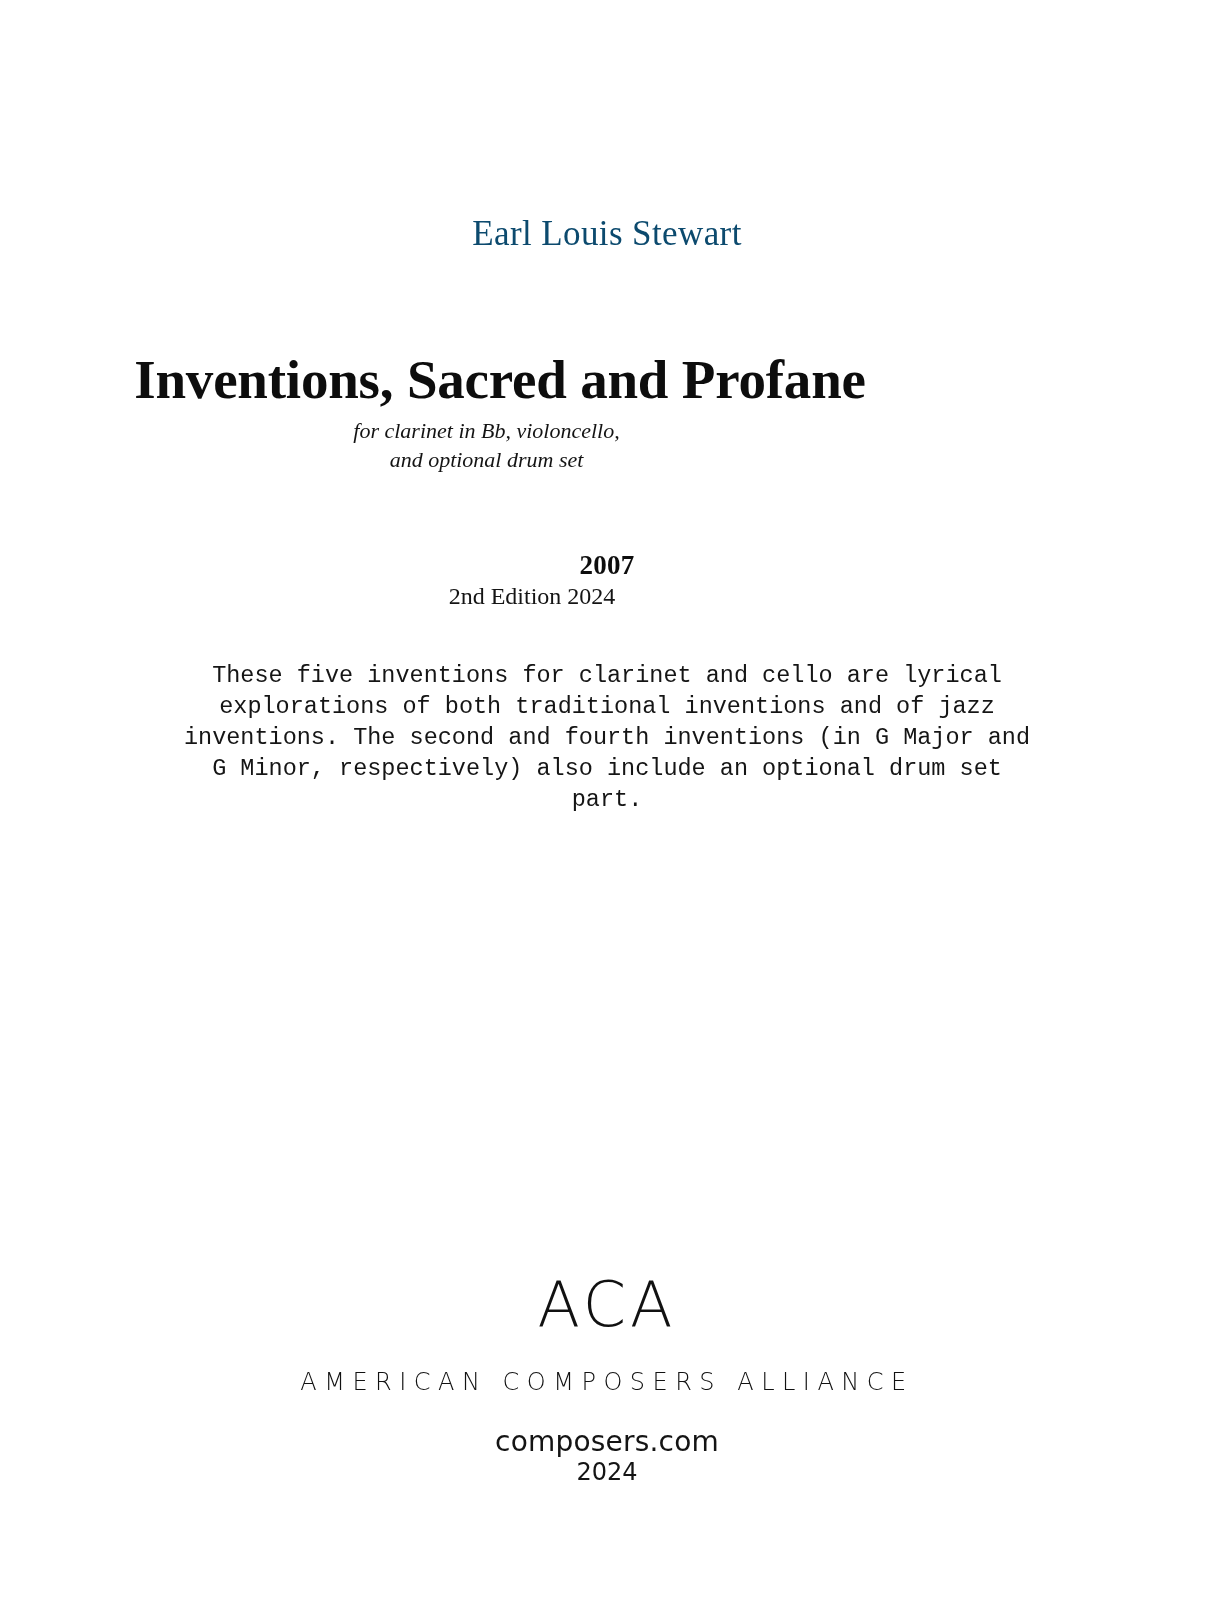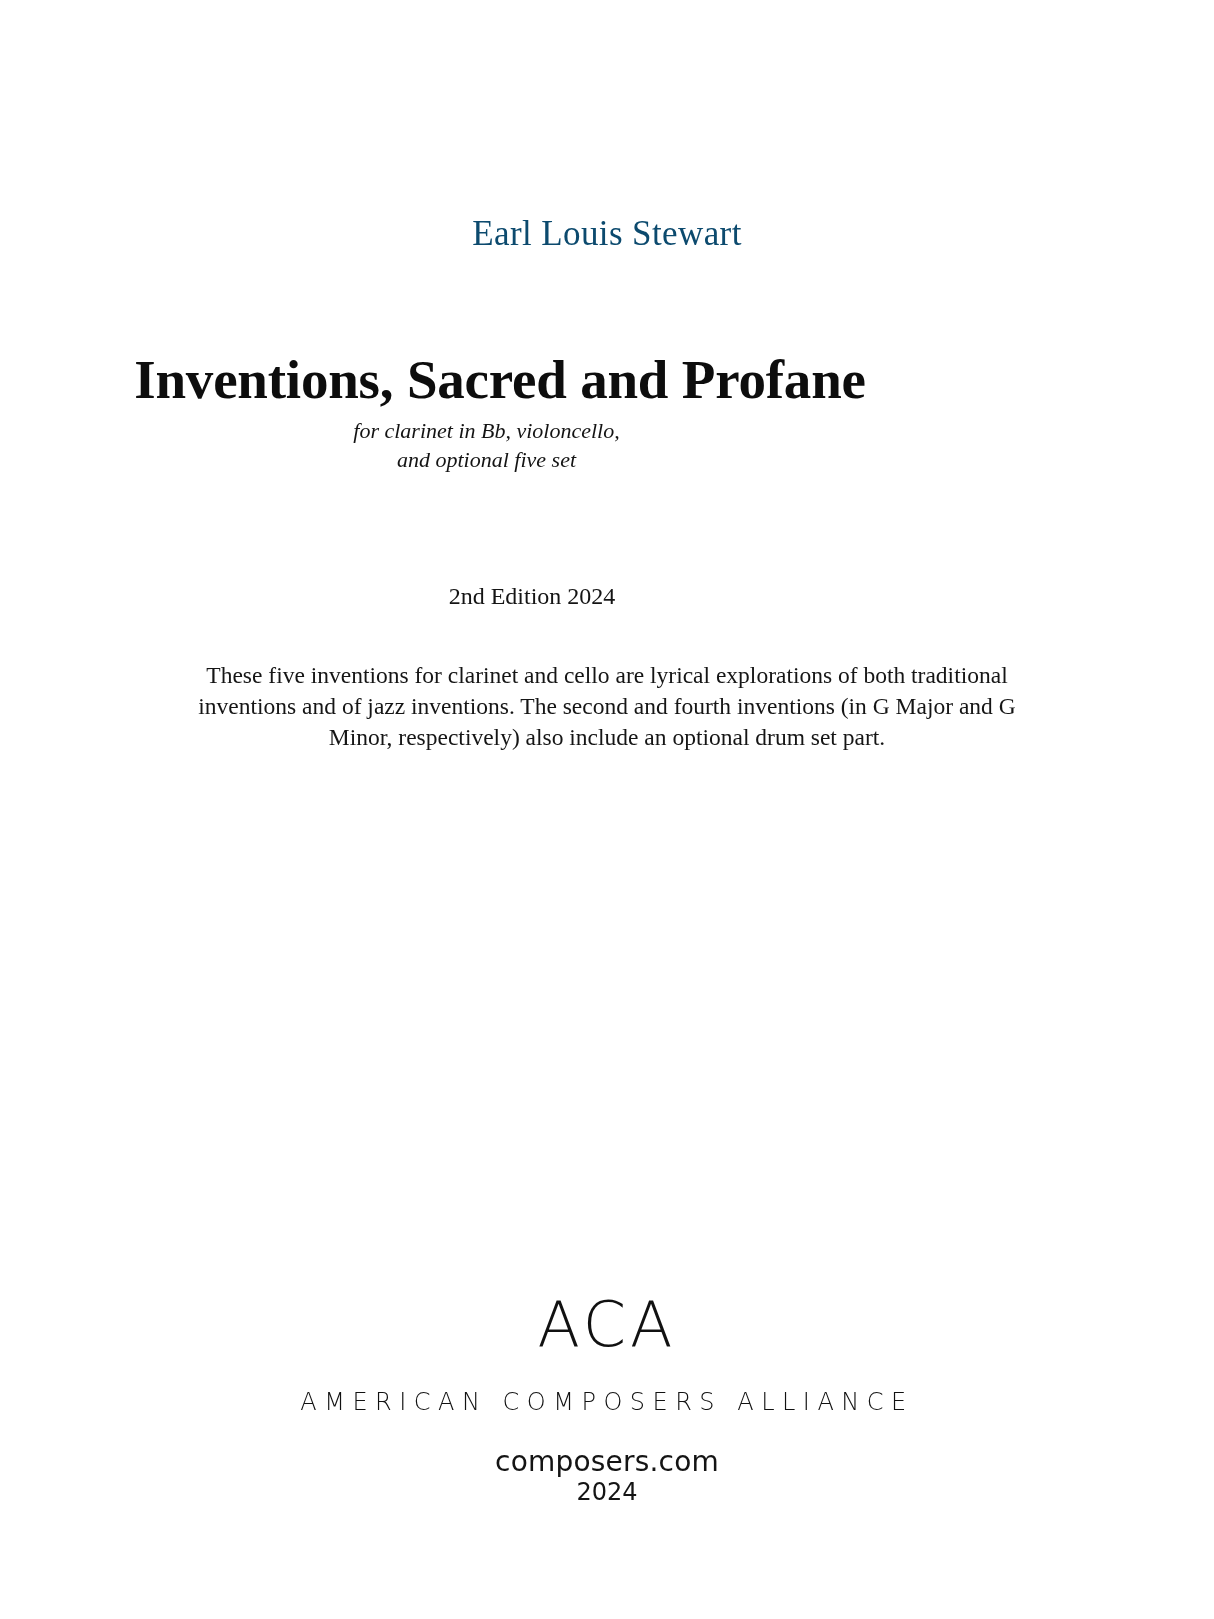--- a/index.html
+++ b/index.html
@@ -81,42 +81,41 @@
     font-weight: 400;
     color: #141414;
   }
 
   .program-note {
     position: absolute;
     top: 660px;
     left: 170px;
     width: 874px;
     text-align: center;
-    font-family: Liberation Serif, serif;
+    font-family: Liberation Mono, monospace;
     font-size: 23.5px;
     line-height: 31px;
     color: #151515;
   }
 
   .publisher-block {
     position: absolute;
     top: 1272px;
     left: 0;
     width: 1214px;
     text-align: center;
   }
 
   .aca-logo {
     font-family: "DejaVu Sans", "Liberation Sans", sans-serif;
     font-size: 62px;
     font-weight: 300;
     letter-spacing: 4px;
     line-height: 66px;
     color: #111111;
-    margin-top: 20px;
   }
 
   .aca-fullname {
     margin-top: 30px;
     font-family: "DejaVu Sans", "Liberation Sans", sans-serif;
     font-size: 24px;
     font-weight: 300;
     letter-spacing: 7.5px;
     color: #111111;
   }
@@ -143,23 +142,24 @@
 <body>
 
 <div class="page">
 
   <div class="composer-name">Earl Louis Stewart</div>
 
   <div class="work-title">Inventions, Sacred and Profane</div>
 
   <div class="instrumentation">
     <div>for clarinet in Bb, violoncello,</div>
-    <div>and optional five set</div>
+    <div>and optional drum set</div>
   </div>
 
+  <div class="year-primary">2007</div>
 
   <div class="edition-line">2nd Edition 2024</div>
 
   <div class="program-note">These five inventions for clarinet and cello are lyrical explorations of both traditional inventions and of jazz inventions. The second and fourth inventions (in G Major and G Minor, respectively) also include an optional drum set part.</div>
 
   <div class="publisher-block">
     <div class="aca-logo">ACA</div>
     <div class="aca-fullname">AMERICAN COMPOSERS ALLIANCE</div>
     <div class="website">composers.com</div>
     <div class="copyright-year">2024</div>

